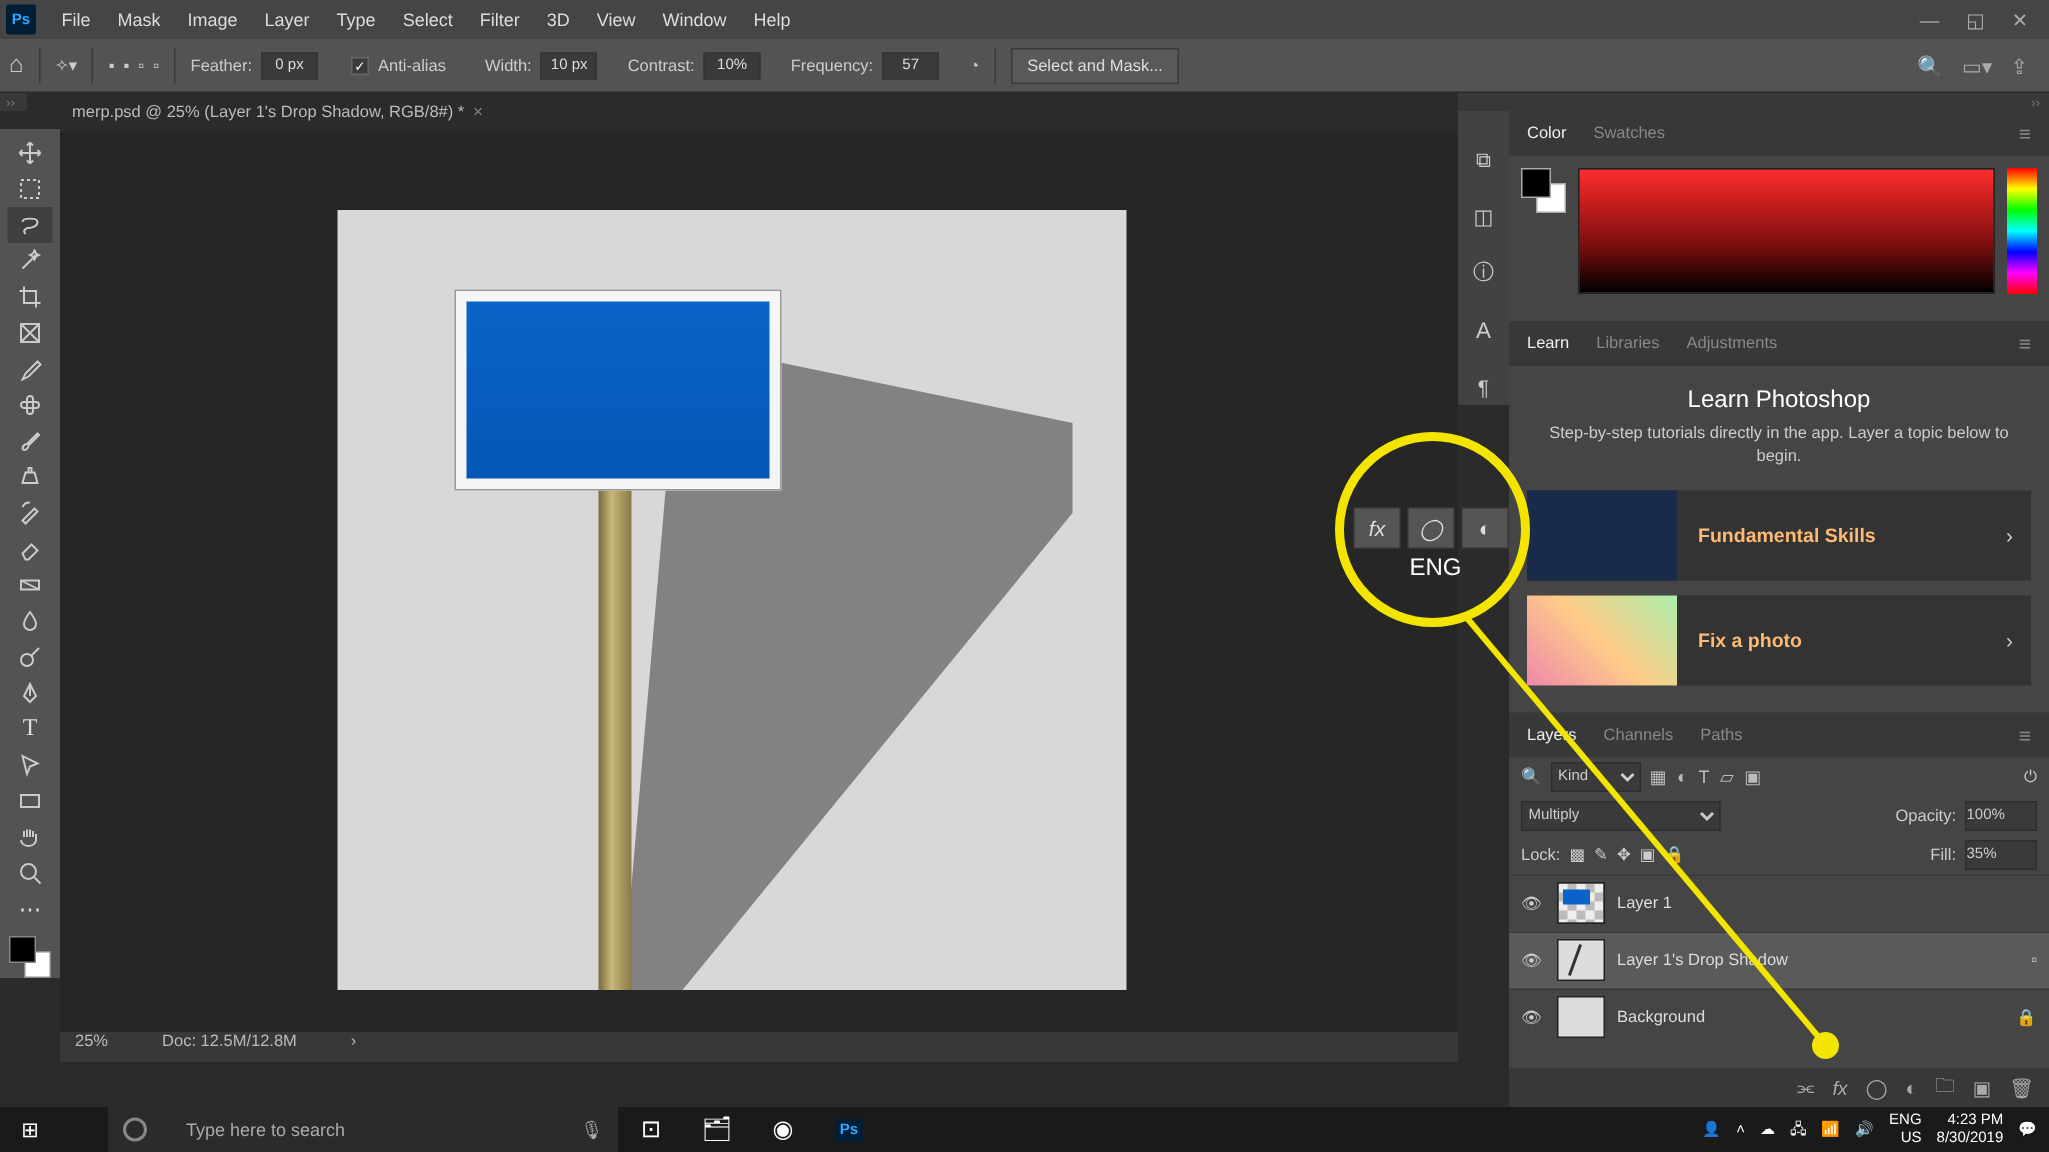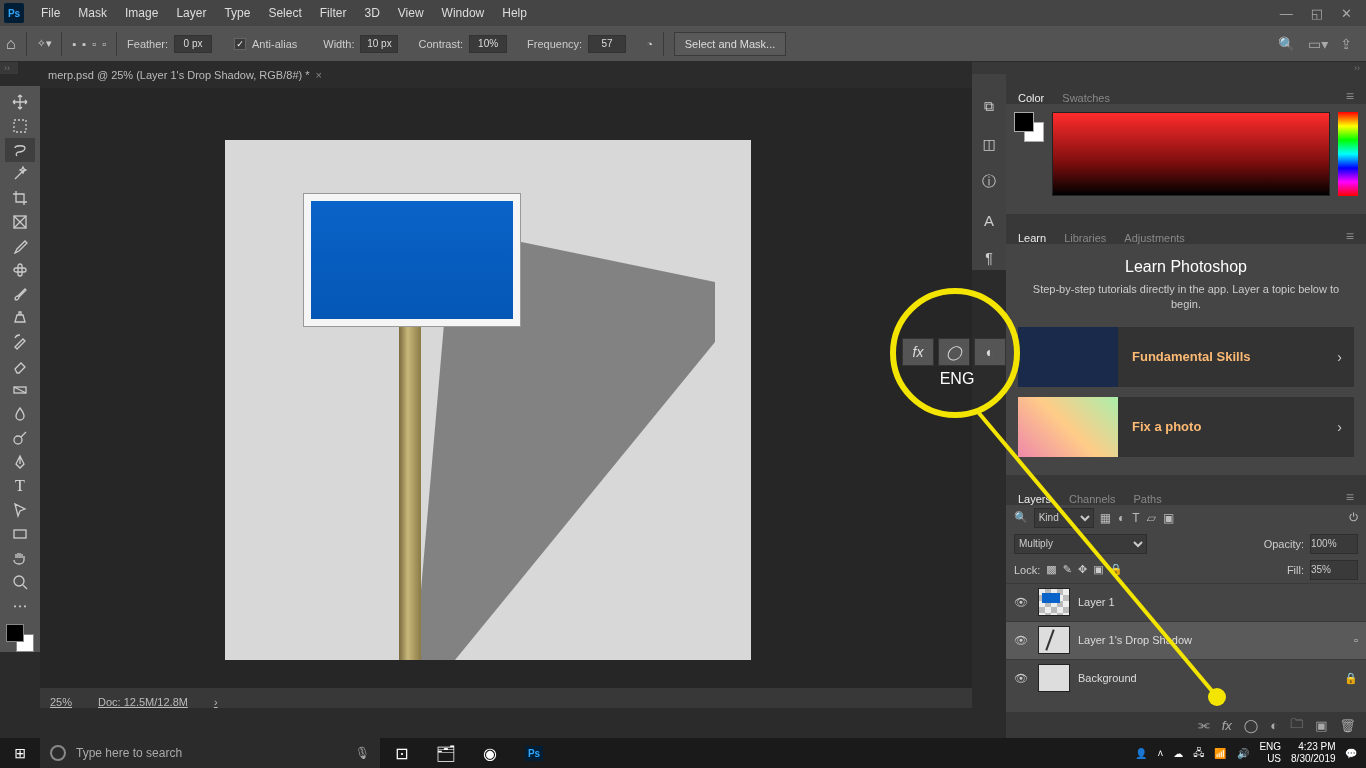--- a/index.html
+++ b/index.html
@@ -41,29 +41,29 @@
 
 
 .canvas-wrap { position:absolute; top:88px; left:40px; right:394px; bottom:60px; background:#262626; }
 .canvas { position:absolute; top:52px; left:185px; width:526px; height:520px; background:#d8d8d8; }
 .signpole { position:absolute; left:174px; top:134px; width:22px; height:386px; background:linear-gradient(90deg,#7a6a3e,#c8b87a 40%,#8a7a46); }
 .signface { position:absolute; left:78px; top:53px; width:218px; height:134px; background:#f5f5f5; border:1px solid #999; padding:7px; }
 .signface .inner { width:100%; height:100%; background:linear-gradient(180deg,#0a63c8,#0457b5); }
 .shadow { position:absolute; left:190px; top:82px; width:332px; height:438px; }
 .shadow svg { width:100%; height:100%; }
 
-.statusbar { position:absolute; bottom:0; left:0; right:0; height:20px; background:#383838; display:flex; align-items:flex-end; padding:0 10px; color:#bbb; gap:26px; font-size:11px;text-decoration:underline; }
+.statusbar { position:absolute; bottom:0; left:0; right:0; height:20px; background:#383838; display:flex; align-items:flex-start; padding:0 10px; color:#bbb; gap:36px; font-size:11px; }
 
 
 .dockcol { position:absolute; top:74px; right:360px; width:34px; background:#424242; display:flex; flex-direction:column; align-items:center; gap:14px; padding-top:20px; }
 .dockcol .ic { width:24px; height:24px; display:flex; align-items:center; justify-content:center; color:#ccc; font-size:14px; }
 
 
 .panels { position:absolute; top:74px; right:0; width:360px; bottom:30px; background:#454545; display:flex; flex-direction:column; }
-.panel-tabs { height:30px; display:flex; align-items:flex-end; padding:0 12px; gap:18px; font-size:11px; background:#383838; }
+.panel-tabs { height:30px; display:flex; align-items:center; padding:0 12px; gap:18px; font-size:11px; background:#383838; }
 .panel-tabs .t { color:#888; }
 .panel-tabs .t.active { color:#eee; }
 .panel-tabs .menu { margin-left:auto; color:#888; font-size:14px; }
 
 .color-body { height:110px; display:flex; padding:8px; gap:8px; background:#454545; }
 .fgbg-big { width:30px; height:30px; position:relative; }
 .fgbg-big .f { width:20px; height:20px; background:#000; border:1px solid #aaa; position:absolute; top:0; left:0; }
 .fgbg-big .b { width:20px; height:20px; background:#fff; border:1px solid #aaa; position:absolute; bottom:0; right:0; }
 .spectrum { flex:1; height:84px; background:linear-gradient(to bottom,#ff2c2c,#7f0e0e 60%,#000); border:1px solid #222; }
 .huebar { width:20px; height:84px; background:linear-gradient(to bottom,#f00,#ff0,#0f0,#0ff,#00f,#f0f,#f00); }
@@ -91,21 +91,21 @@
 .layer .thumb.checker { background:repeating-conic-gradient(#bbb 0 25%,#eee 0 50%) 0 0/12px 12px; position:relative; }
 .layer .thumb.checker::after { content:''; position:absolute; top:4px; left:3px; width:18px; height:10px; background:#0a63c8; }
 .layer .name { flex:1; color:#ddd; }
 .layer .name.italic { }
 .layer .lock { color:#aaa; }
 .layerbtns { height:26px; display:flex; align-items:center; justify-content:flex-end; gap:12px; padding:0 10px; background:#383838; color:#aaa; font-size:13px; }
 
 
 .taskbar { position:absolute; bottom:0; left:0; right:0; height:30px; background:#1a1a1a; display:flex; align-items:center; color:#fff; }
 .taskbar .start { width:40px; text-align:center; font-size:14px; }
-.taskbar .search { flex:0 0 340px; height:30px; background:#2b2b2b; display:flex; align-items:center; padding:0 10px; gap:10px; color:#aaa; font-size:12px; }
+.taskbar .search { flex:0 0 340px; height:30px; background:#2b2b2b; display:flex; align-items:center; padding:0 10px; gap:26px; color:#aaa; font-size:12px;margin-left:32px; }
 .taskbar .search .circ { width:16px; height:16px; border:2px solid #888; border-radius:50%; }
 .taskbar .tbtn { width:44px; height:30px; display:flex; align-items:center; justify-content:center; font-size:16px; }
 .tray { margin-left:auto; display:flex; align-items:center; gap:10px; padding-right:8px; font-size:10px; }
 .tray .clock { text-align:right; line-height:1.2; }
 
 
 .annot-circle { position:absolute; width:130px; height:130px; border:6px solid #f3e500; border-radius:50%; pointer-events:none; }
 .annot-line { position:absolute; background:#f3e500; height:4px; transform-origin:left center; pointer-events:none; }
 .annot-dot { position:absolute; width:18px; height:18px; background:#f3e500; border-radius:50%; pointer-events:none; }
 .mag { position:absolute; width:110px; height:70px; }

